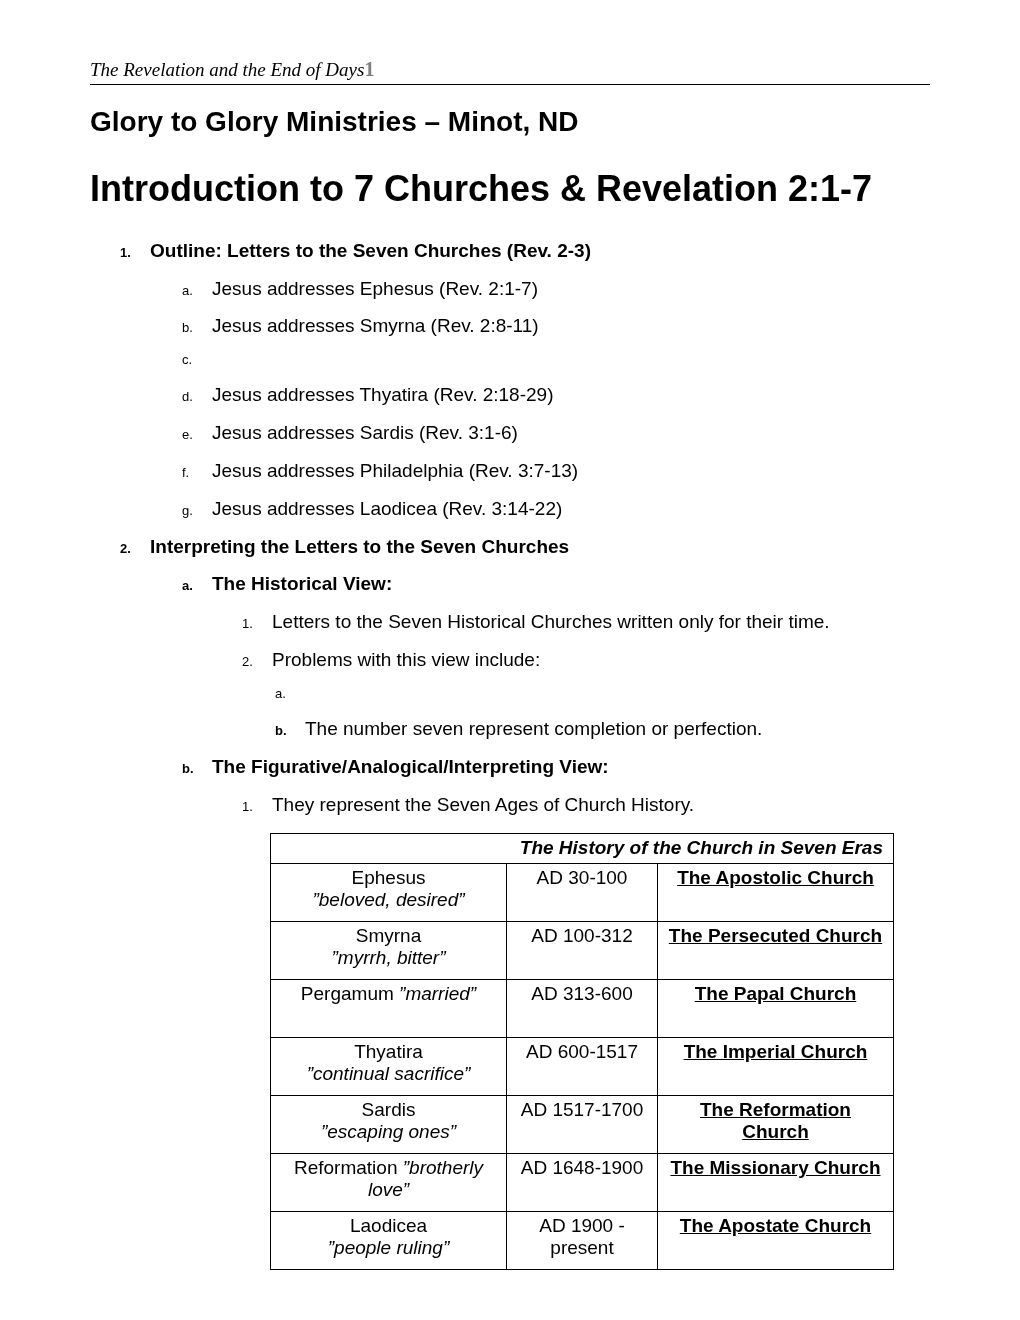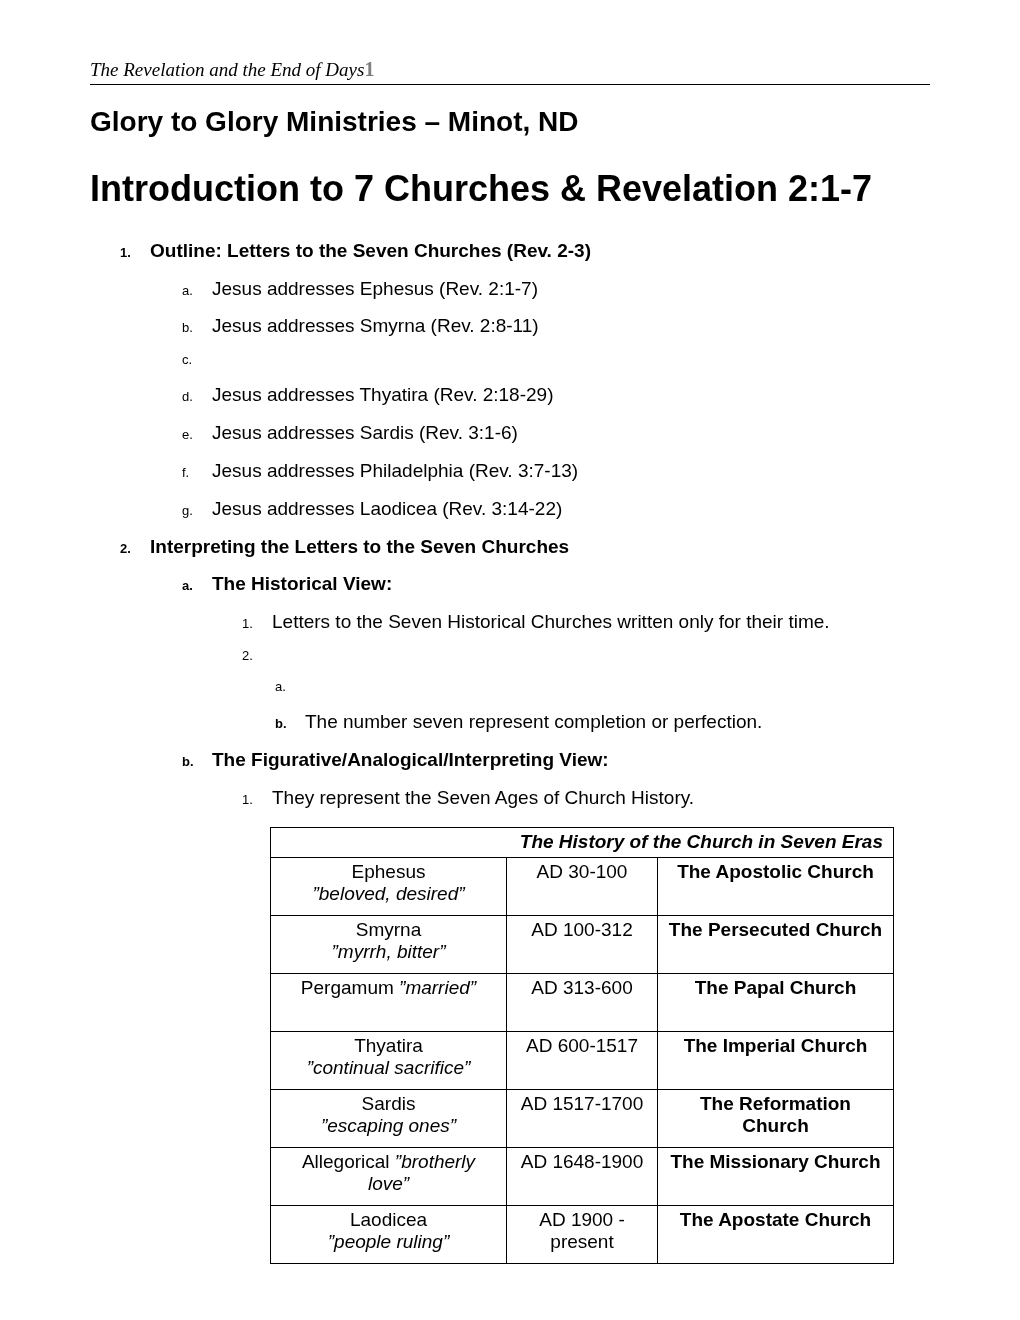--- a/index.html
+++ b/index.html
@@ -95,21 +95,21 @@
     font-weight: bold;
     font-style: italic;
     height: 22px;
   }
   .era-table td { height: 50px; }
   .c1 { width: 215px; }
   .c2 { width: 130px; }
   .c3 { width: 215px; }
   .meaning { font-style: italic; }
   .stack .meaning { display: block; }
-  .era-cell { font-weight: bold; }
+  .era-cell { font-weight: bold; text-decoration: underline; }
 </style>
 </head>
 <body>
 
 <div class="page">
 
   <div class="doc-header">
     <span class="doc-title">The Revelation and the End of Days</span>
     <span class="page-num">1</span>
   </div>
@@ -156,20 +156,21 @@
     <div class="li lvl2 bold">
       <span class="marker">a.</span>
       <span class="text">The Historical View:</span>
     </div>
     <div class="li lvl3">
       <span class="marker">1.</span>
       <span class="text">Letters to the Seven Historical Churches written only for their time.</span>
     </div>
     <div class="li lvl3">
       <span class="marker">2.</span>
+      <span class="text">Problems with this view include:</span>
     </div>
     <div class="li lvl4">
       <span class="marker">a.</span>
     </div>
     <div class="li lvl4 marker-bold">
       <span class="marker">b.</span>
       <span class="text">The number seven represent completion or perfection.</span>
     </div>
     <div class="li lvl2 bold">
       <span class="marker">b.</span>
@@ -221,21 +222,21 @@
     <tr>
       <td class="c1 stack">
         <span class="church">Sardis</span>
         <span class="meaning">”escaping ones”</span>
       </td>
       <td class="c2">AD 1517-1700</td>
       <td class="c3 era-cell">The Reformation Church</td>
     </tr>
     <tr>
       <td class="c1">
-        <span class="church">Allegorical</span>
+        <span class="church">Reformation</span>
         <span class="meaning">”brotherly love”</span>
       </td>
       <td class="c2">AD 1648-1900</td>
       <td class="c3 era-cell">The Missionary Church</td>
     </tr>
     <tr>
       <td class="c1 stack">
         <span class="church">Laodicea</span>
         <span class="meaning">”people ruling”</span>
       </td>

